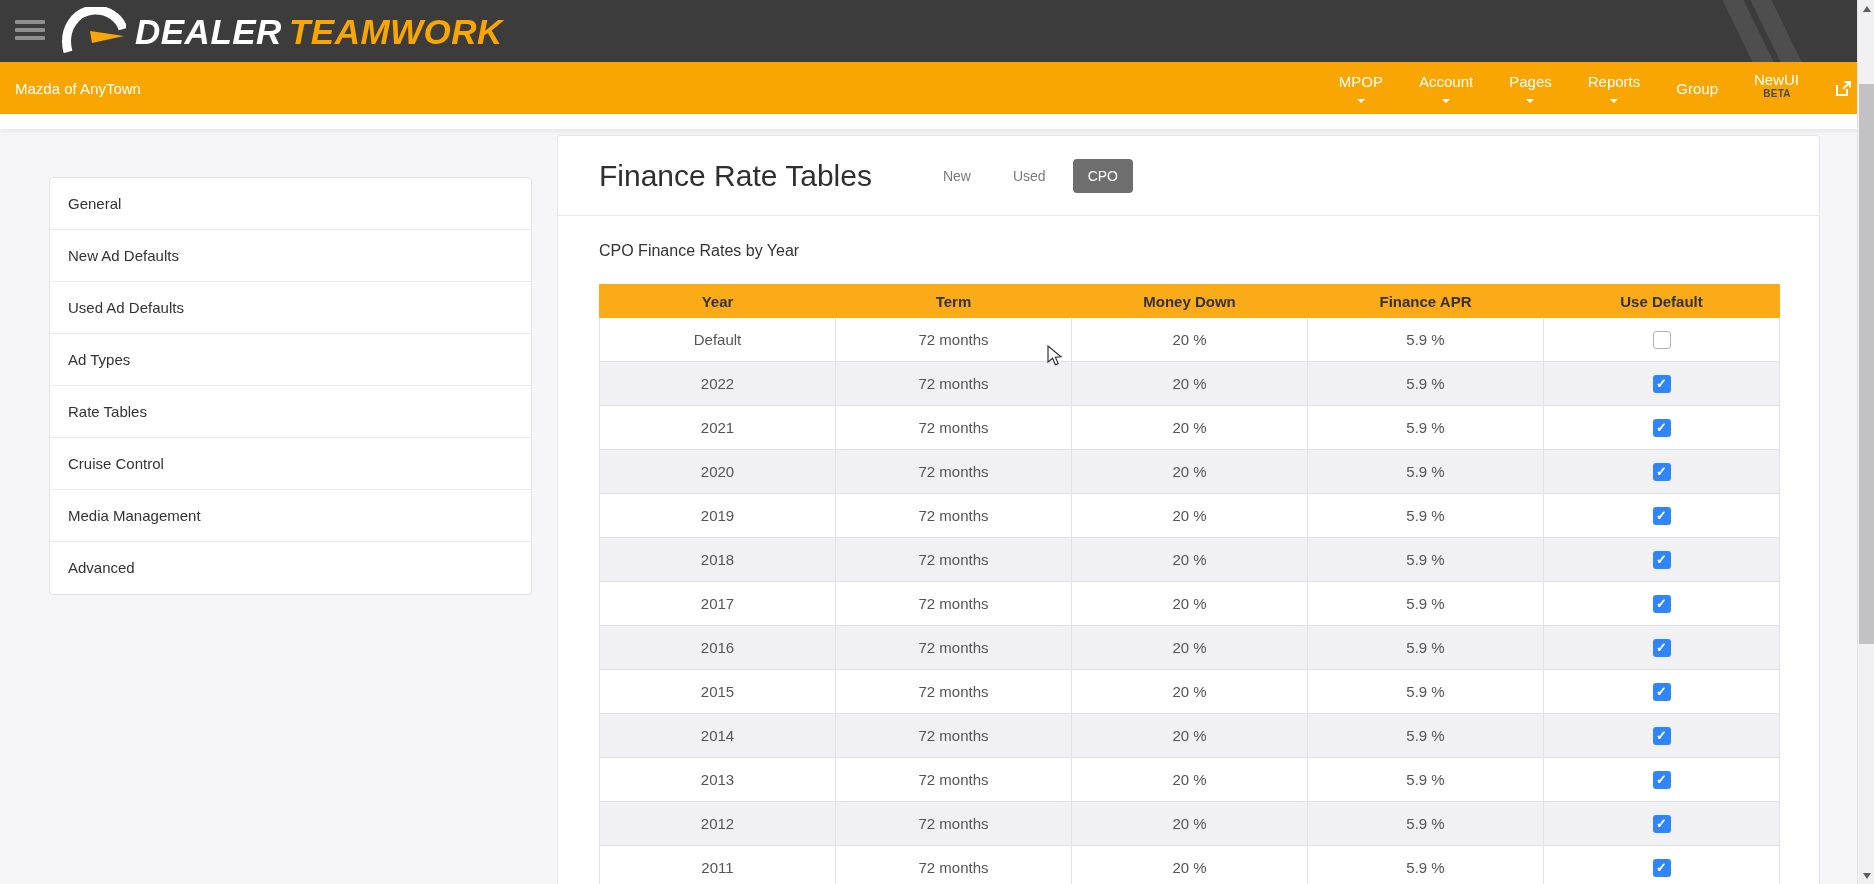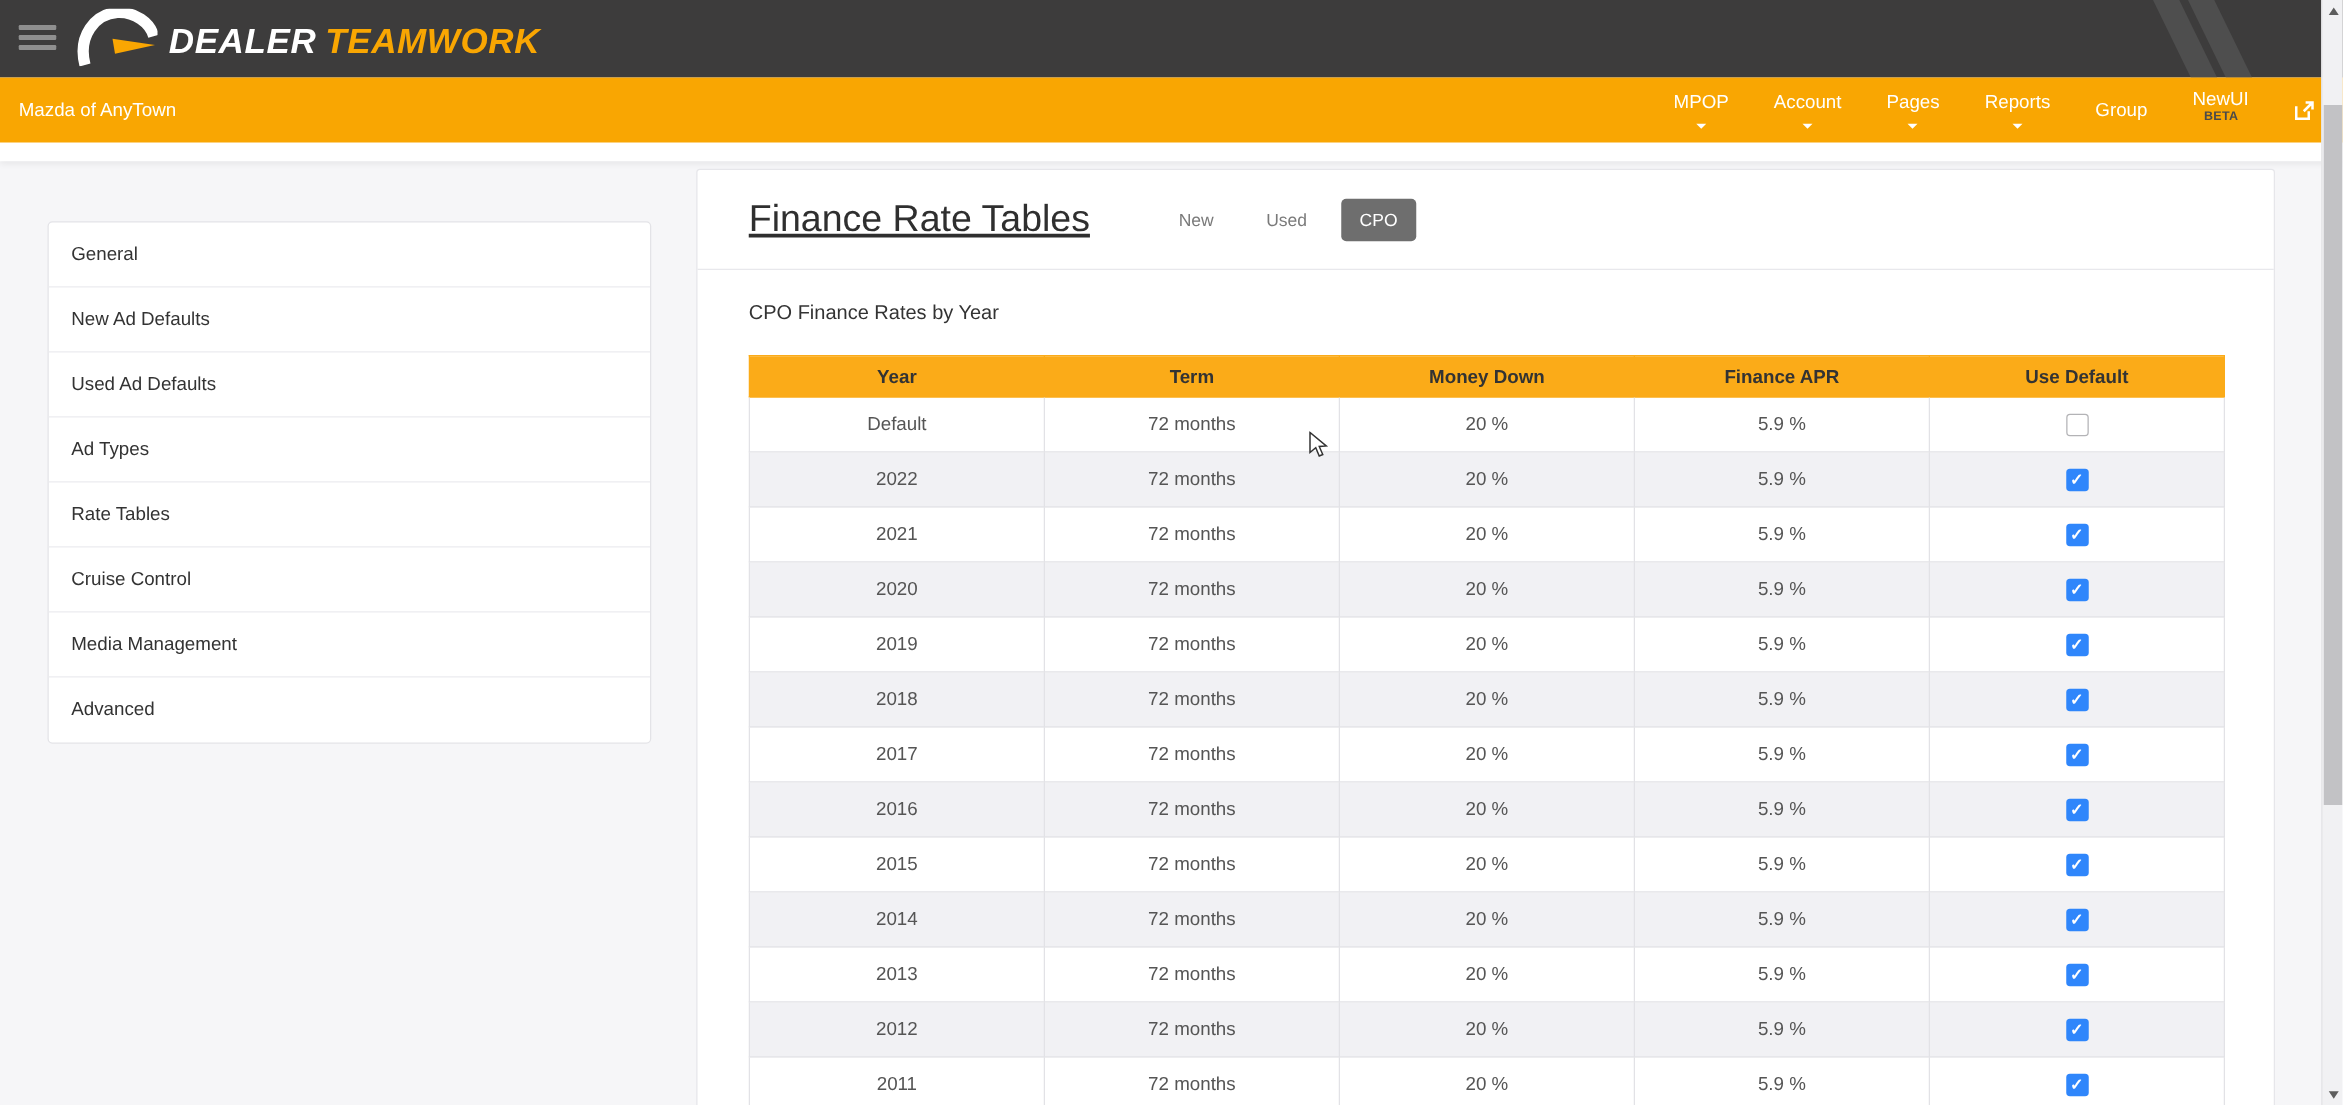--- a/index.html
+++ b/index.html
@@ -7,49 +7,49 @@
   body {
     width:1874px; height:884px; position:relative; overflow:hidden;
     background:#f6f6f8; font-family:"Liberation Sans", sans-serif;
   }
 
   
   .top-header { position:absolute; left:0; top:0; width:1874px; height:62px; background:#3d3c3c; overflow:hidden; z-index:5; }
   .hamburger { position:absolute; left:15px; top:20px; width:30px; background:none; border:none; padding:0; cursor:pointer; display:flex; flex-direction:column; gap:4px; }
   .hamburger span { display:block; height:4px; width:30px; background:#8f8f8f; border-radius:1px; }
   .brand { position:absolute; left:60px; top:7px; display:flex; align-items:center; gap:9px; }
-  .brand-text { font-style:italic; font-weight:bold; font-size:28px; letter-spacing:0.5px; white-space:nowrap; }
+  .brand-text { font-style:italic; font-weight:bold; font-size:35px; letter-spacing:0.5px; white-space:nowrap; }
   .brand-text .dealer { color:#ffffff; }
   .brand-text .teamwork { color:var(--brand-orange); margin-left:7px; }
   .stripes div { position:absolute; top:-8px; height:80px; width:21px; background:#4e4e4e; transform:skewX(26deg); }
   .stripes .s1 { left:1738px; }
   .stripes .s2 { left:1766px; }
 
   
   .navbar { position:absolute; left:0; top:62px; width:1874px; height:52px; background:var(--brand-orange);
     display:flex; align-items:center; justify-content:space-between; padding:0 22px 0 15px; z-index:6; }
   .dealer-name { color:#ffffff; font-size:15px; }
   .nav-right { display:flex; align-items:center; gap:36px; }
   .nav-item { display:flex; align-items:center; gap:6px; color:#fff; font-size:15px; cursor:pointer; white-space:nowrap;flex-direction:column; }
   .caret { width:0; height:0; border-left:4px solid transparent; border-right:4px solid transparent; border-top:4px solid #fff; margin-top:3px; }
   .beta { font-size:10px; color:#4a4a4a; position:relative; top:-6px; margin-left:1px; font-weight:bold; letter-spacing:0.3px; }
   .ext-icon { display:flex; align-items:center; cursor:pointer; }
 
   
   .white-strip { position:absolute; left:0; top:104px; width:1874px; height:25px; background:#fff; box-shadow:0 3px 5px rgba(0,0,0,0.06); z-index:4; }
 
   
-  .sidebar { position:absolute; left:38px; top:177px; width:483px; background:#fff; border:1px solid #e3e3e7; border-radius:4px; z-index:2; }
+  .sidebar { position:absolute; left:49px; top:177px; width:483px; background:#fff; border:1px solid #e3e3e7; border-radius:4px; z-index:2; }
   .sidebar-item { height:52px; line-height:51px; padding-left:18px; font-size:15px; color:#333; border-bottom:1px solid #ececf0; cursor:pointer; }
   .sidebar-item:last-child { border-bottom:none; }
 
   
   .main-card { position:absolute; left:557px; top:135px; width:1263px; height:900px; background:#fff; border:1px solid #e6e6ea; border-radius:3px; z-index:2; }
   .card-header { height:80px; border-bottom:1px solid #e8e8ec; display:flex; align-items:center; padding:0 41px; }
-  .page-title { font-size:30px; font-weight:400; color:#2f2f2f; margin:0;text-decoration:underline; }
+  .page-title { font-size:30px; font-weight:400; color:#2f2f2f; margin:0; }
   .tabs { margin-left:56px; display:flex; align-items:flex-start; gap:12px; }
   .tab { color:#7a7a7a; font-size:14px; padding:9px 15px; cursor:pointer; border-radius:4px; }
   .tab.active { background:#6e6e6e; color:#fff; }
 
   .card-body { padding:26px 41px; }
   .section-title { font-size:16px; font-weight:400; color:#333; margin:0 0 24px 0; }
 
   
   table.rates { width:1181px; border-collapse:collapse; text-align:center; table-layout:fixed; }
   table.rates th { background:var(--table-header-orange); color:#333; font-weight:bold; font-size:15px; height:33px; border:1px solid var(--table-header-orange); }

